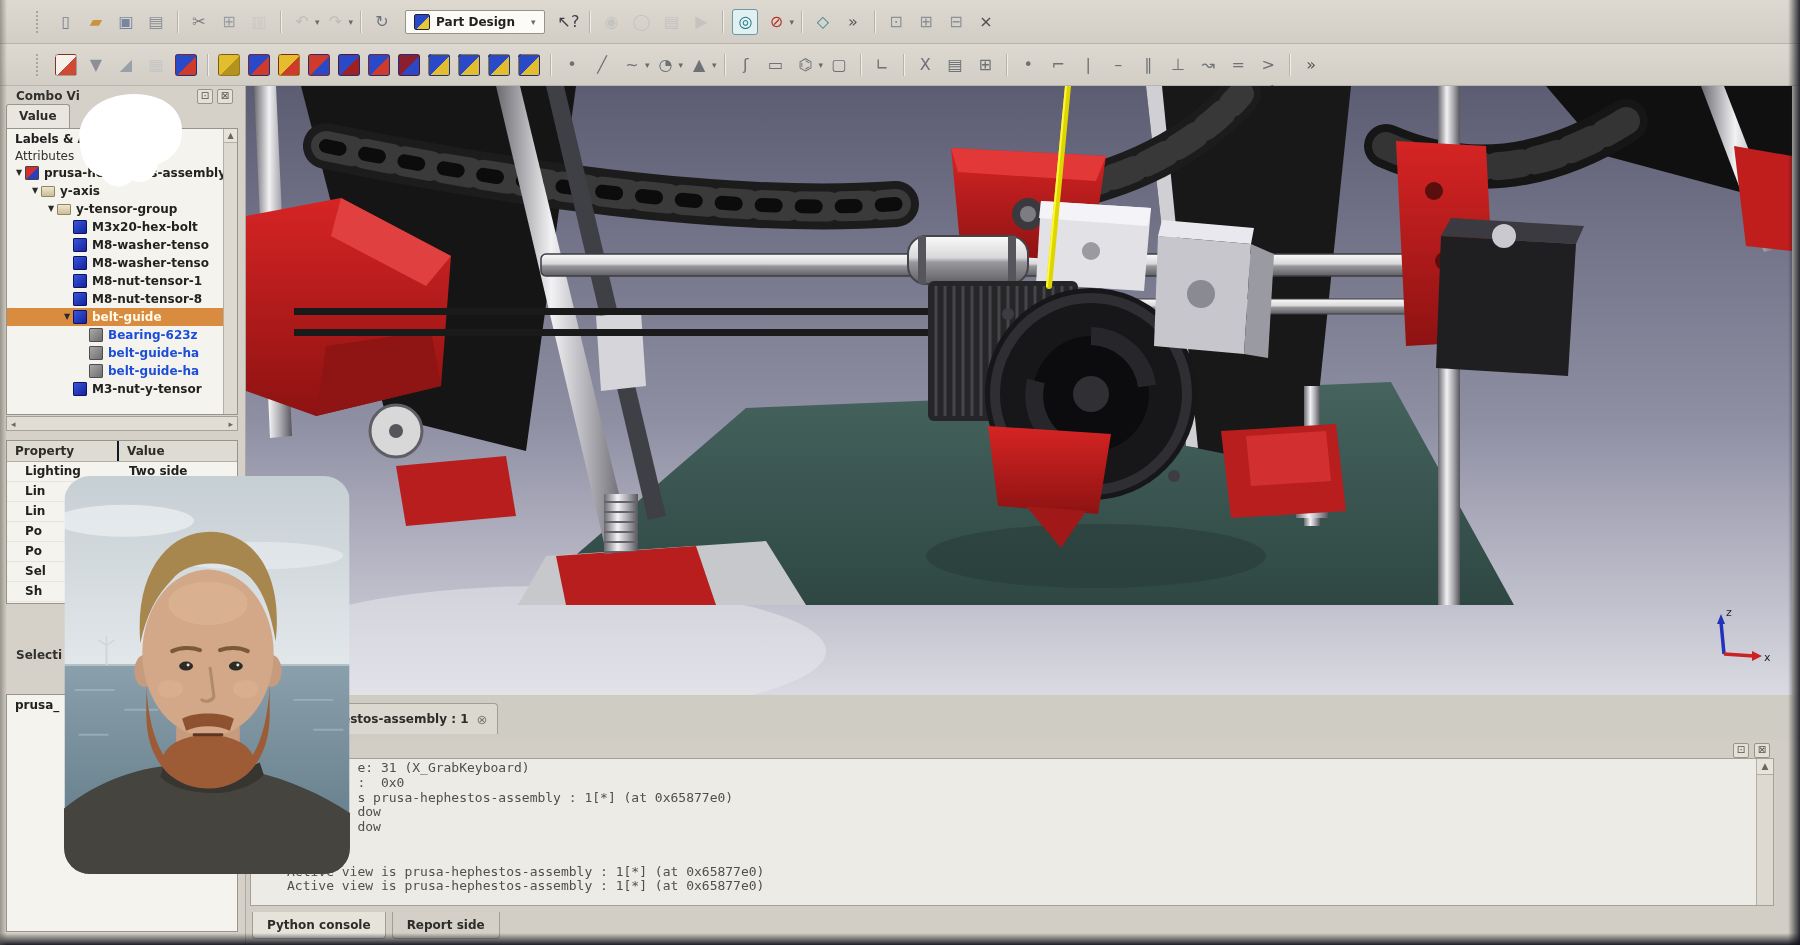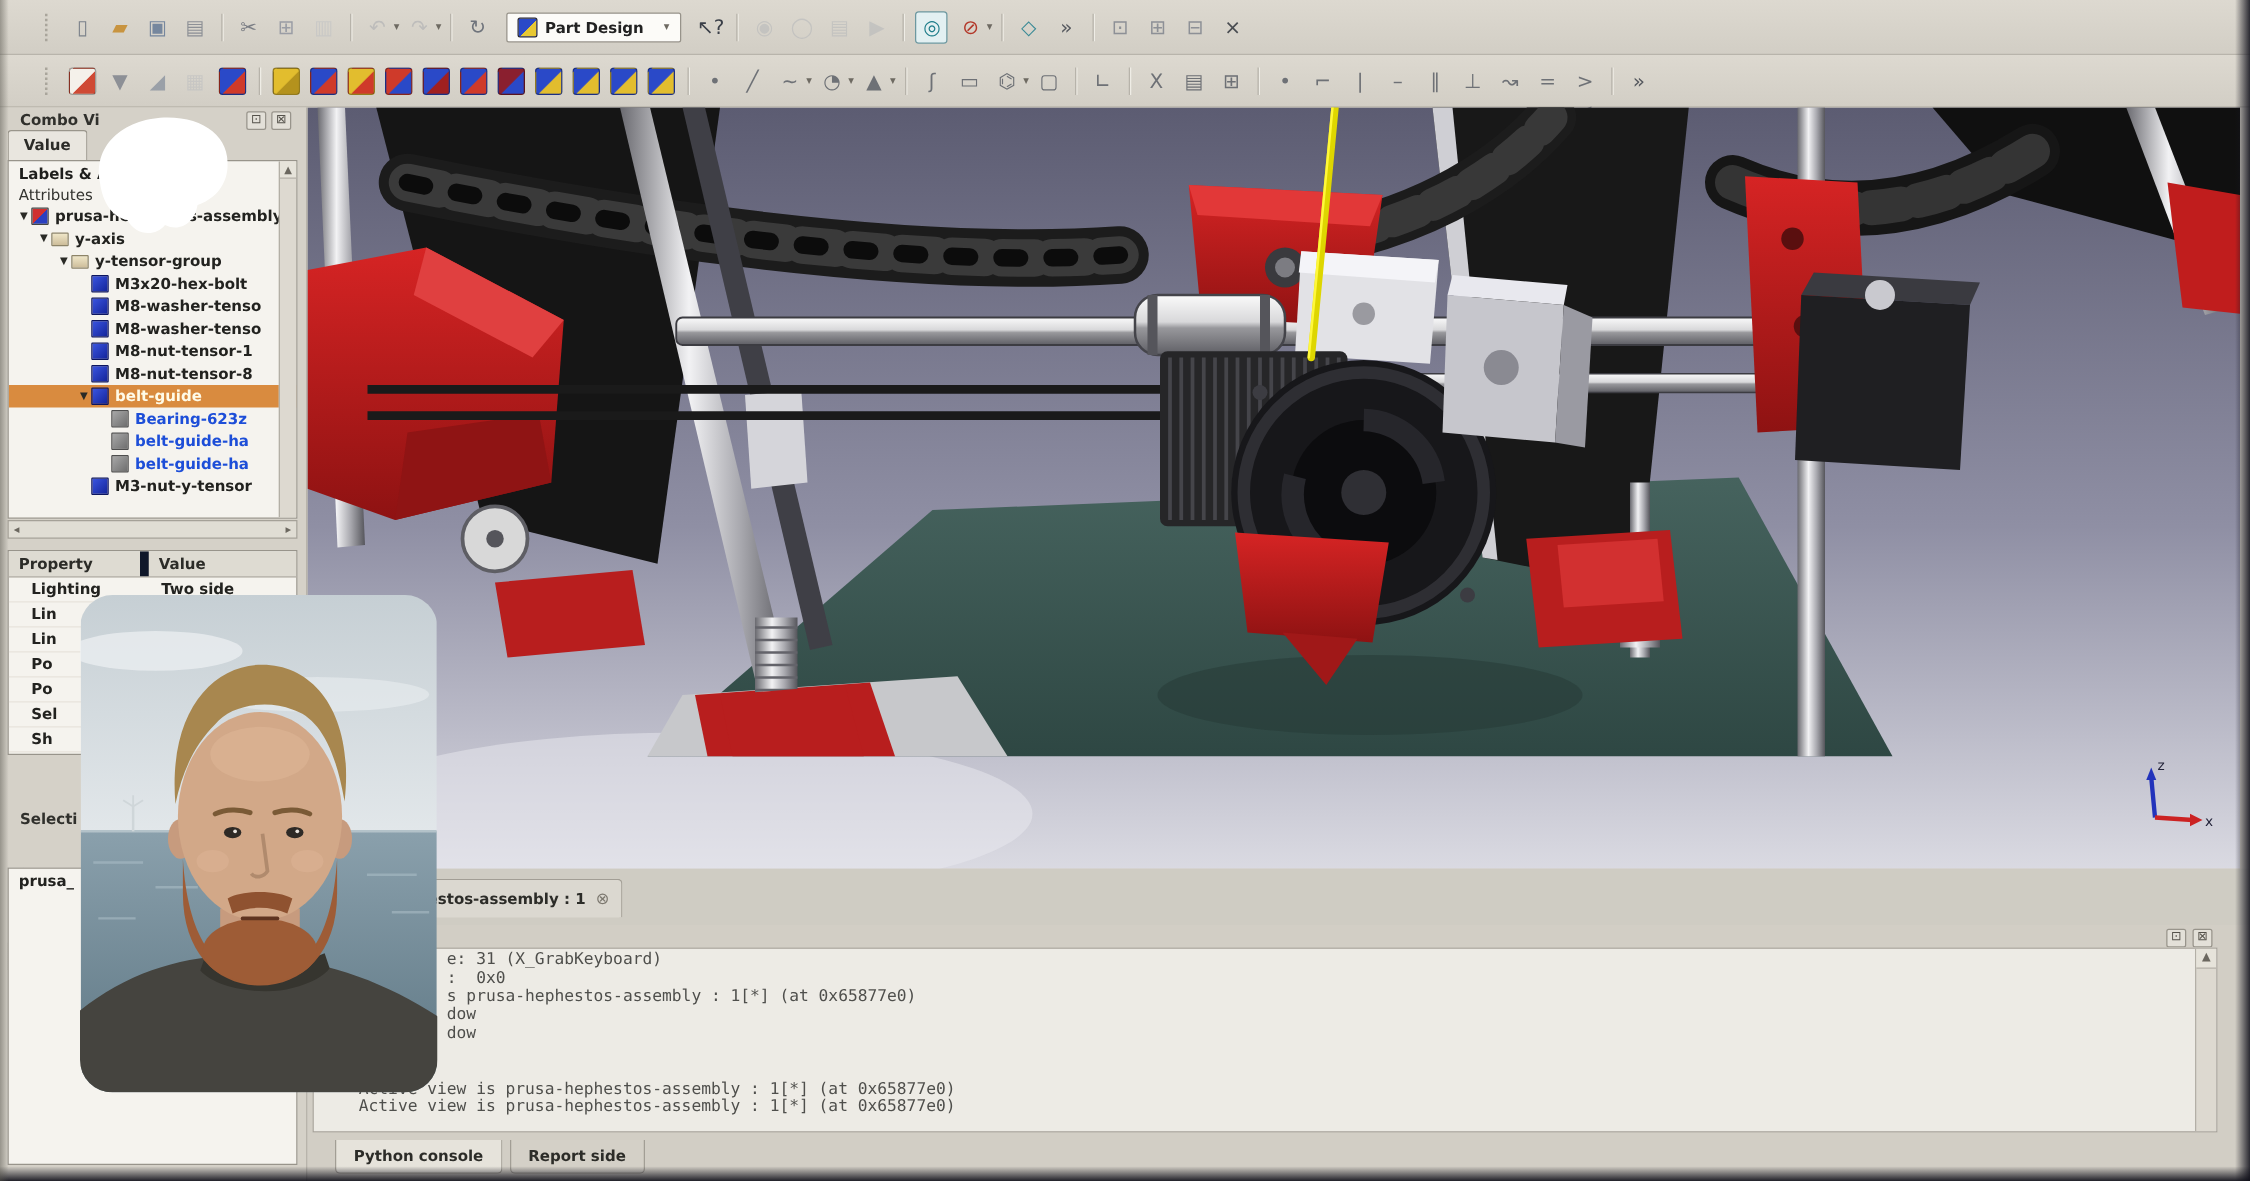--- a/index.html
+++ b/index.html
@@ -49,21 +49,21 @@
   .vscroll{position:absolute;right:0;top:0;bottom:0;width:13px;background:#ddd9d0;border-left:1px solid #b3afa6;}
   .vscroll .sa{display:block;width:100%;height:13px;font-size:8px;line-height:13px;text-align:center;color:#6b675f;
                background:#e6e3da;border-bottom:1px solid #b3afa6;}
   #hscroll{position:absolute;left:6px;top:416px;width:232px;height:15px;background:#e0ddd4;
            border:1px solid #a5a198;box-sizing:border-box;display:flex;align-items:center;justify-content:space-between;
            font-size:9px;color:#6b675f;}
   #hscroll span{padding:0 4px;}
   #prop-box{left:6px;top:440px;width:232px;height:164px;}
   .prop-hdr{display:flex;height:20px;line-height:20px;background:#dedbd2;border-bottom:1px solid #b3afa6;
             font-size:12px;font-weight:700;color:#2c2c28;}
-  .prop-hdr .c1{width:112px;padding-left:8px;border-right:7px solid #0f172a;box-sizing:border-box;}
+  .prop-hdr .c1{width:112px;padding-left:8px;border-right:2px solid #0f172a;box-sizing:border-box;}
   .prop-hdr .c2{padding-left:8px;text-align:right;}
   .prop-row{display:flex;height:19px;line-height:19px;font-size:12px;font-weight:600;color:#22221f;
             border-bottom:1px solid #e7e4dc;}
   .prop-row .c1{width:112px;padding-left:18px;box-sizing:border-box;overflow:hidden;white-space:nowrap;}
   .prop-row .c2{padding-left:10px;overflow:hidden;white-space:nowrap;}
   #view-tab{position:absolute;left:18px;top:608px;width:58px;height:26px;line-height:26px;text-align:center;
             font-size:12px;font-weight:700;color:#2c2c28;background:#dcd8cf;border:1px solid #8f8b82;border-top:none;
             clip-path:polygon(0 0,100% 0,84% 100%,16% 100%);}
   #search-box{position:absolute;left:6px;top:668px;width:232px;height:22px;box-sizing:border-box;
               background:#fbfaf6;border:1px solid #98948b;font-size:12px;color:#8c897f;padding:0 7px;
@@ -86,21 +86,21 @@
   #console-text{position:absolute;left:4px;top:18px;width:1524px;height:148px;background:#edebe5;
                 border:1px solid #a5a198;box-sizing:border-box;overflow:hidden;}
   #console-pre{position:absolute;left:36px;top:2px;margin:0;font-family:"DejaVu Sans Mono","Liberation Mono",monospace;
                font-size:13px;line-height:14.8px;color:#4f4f4c;white-space:pre;}
   #console-scroll{position:absolute;right:0;top:0;bottom:0;width:16px;background:#ddd9d0;border-left:1px solid #b3afa6;}
   #console-scroll .sa{display:block;height:15px;font-size:9px;line-height:15px;text-align:center;color:#6b675f;
                       background:#e6e3da;border-bottom:1px solid #b3afa6;}
   #console-tabs{position:absolute;left:6px;top:172px;display:flex;gap:6px;}
   .c-tab{height:26px;line-height:26px;padding:0 14px;font-size:12px;font-weight:700;color:#2c2c28;
          background:#d4d0c7;border:1px solid #a29e95;border-top:none;border-radius:0 0 4px 4px;}
-  .c-tab.active{background:#e6e3db;margin-left:16px;}
+  .c-tab.active{background:#e6e3db;}
   
   #white-blob{position:absolute;left:58px;top:84px;width:140px;height:112px;z-index:40;}
   #webcam{position:absolute;left:64px;top:476px;width:286px;height:398px;border-radius:26px;overflow:hidden;z-index:50;}
   .vignette{position:absolute;z-index:60;pointer-events:none;}
   #vig-right{right:0;top:0;width:12px;height:945px;background:linear-gradient(to right,rgba(25,25,35,0),rgba(22,22,32,.9));}
   #vig-bottom{left:0;bottom:0;width:1800px;height:12px;background:linear-gradient(to bottom,rgba(20,20,30,0),rgba(14,14,24,.92));}
   #vig-left{left:0;top:0;width:7px;height:945px;background:linear-gradient(to right,rgba(90,88,80,.5),rgba(90,88,80,0));}
 </style>
 </head>
 <body>

